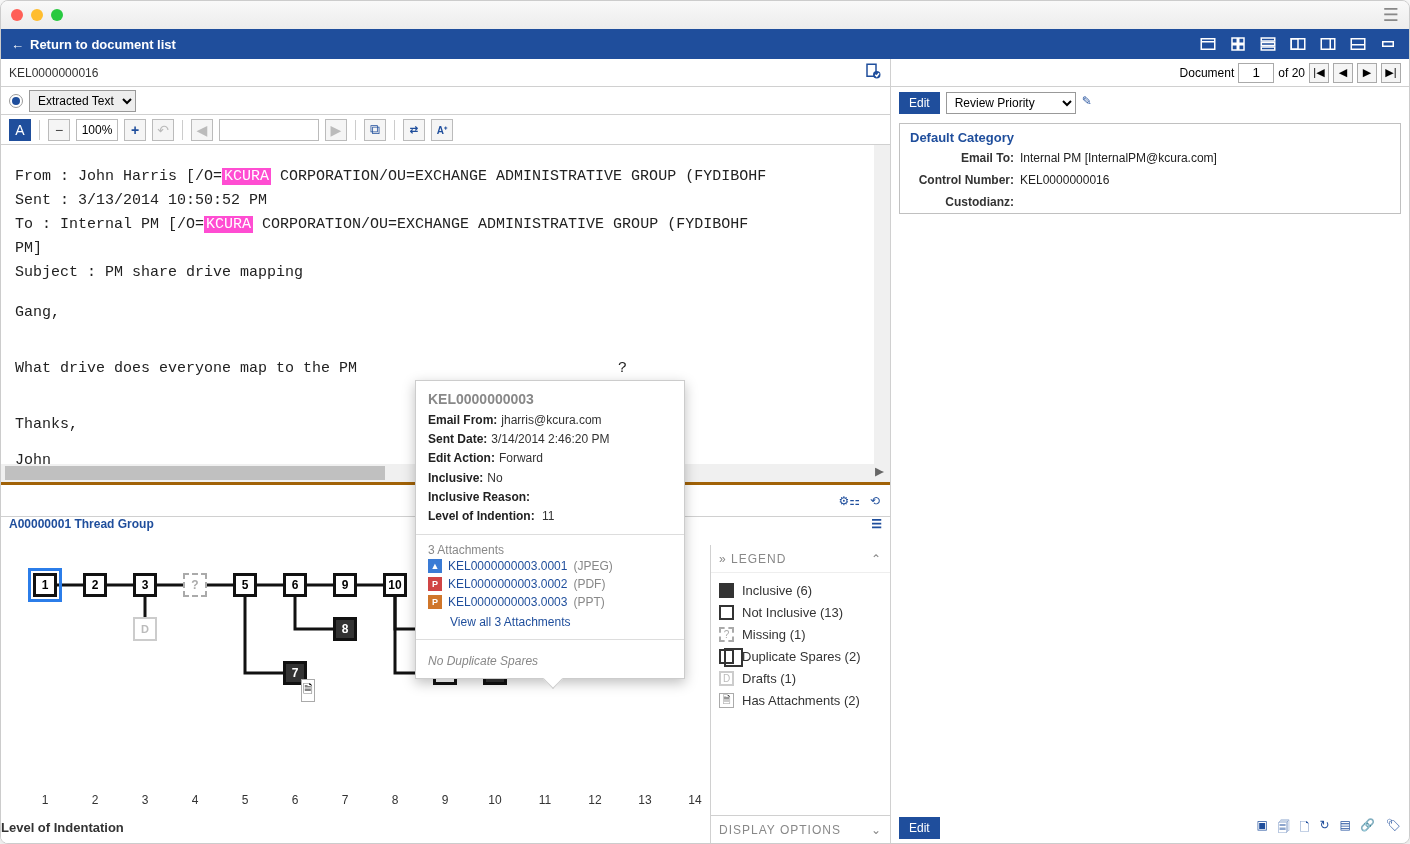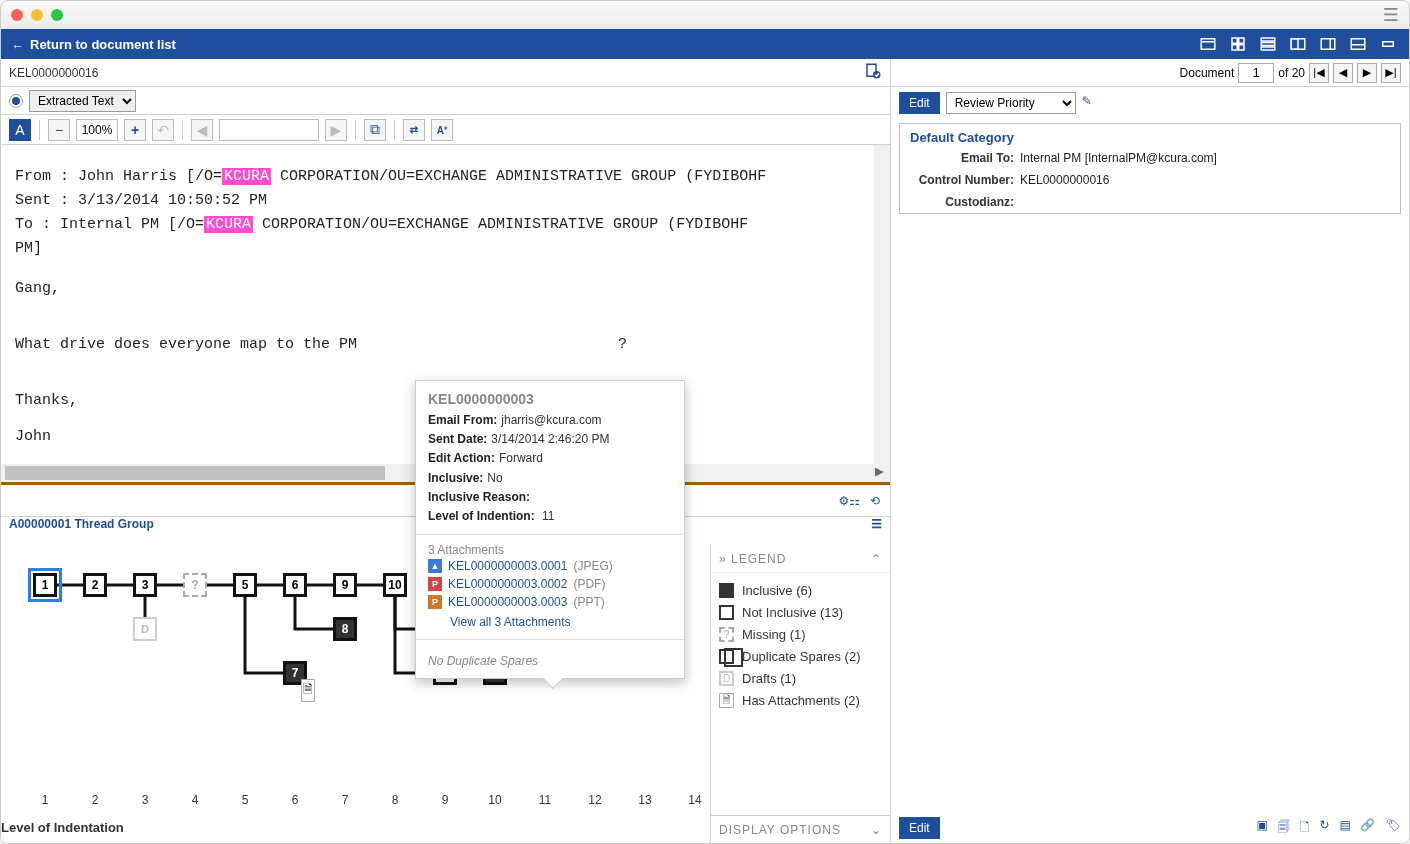--- a/index.html
+++ b/index.html
@@ -198,20 +198,21 @@
         <div class="tb-divider"></div>
         <div class="tb-btn" style="color:#1f4e9c;font-size:10px;font-weight:bold;">⇄</div>
         <div class="tb-btn" style="color:#1f4e9c;font-size:10px;font-weight:bold;">A⁺</div>
       </div>
 
       <div class="text-view">
         <div><span>From    :</span><span> John Harris [/O=</span><span class="hl">KCURA</span><span> CORPORATION/OU=EXCHANGE ADMINISTRATIVE GROUP (FYDIBOHF</span></div>
         <div><span>Sent    :</span><span> 3/13/2014 10:50:52 PM</span></div>
         <div><span>To      :</span><span> Internal PM [/O=</span><span class="hl">KCURA</span><span> CORPORATION/OU=EXCHANGE ADMINISTRATIVE GROUP (FYDIBOHF</span></div>
         <div>PM]</div>
+        <div><span>Subject :</span><span> PM share drive mapping</span></div>
         <div style="height:16px;"></div>
         <div>Gang,</div>
         <div style="height:32px;"></div>
         <div style="white-space:pre;">What drive does everyone map to the PM                             ?</div>
         <div style="height:32px;"></div>
         <div>Thanks,</div>
         <div style="height:12px;"></div>
         <div>John</div>
         <div class="vscroll-sim"></div>
         <div class="hscroll">

